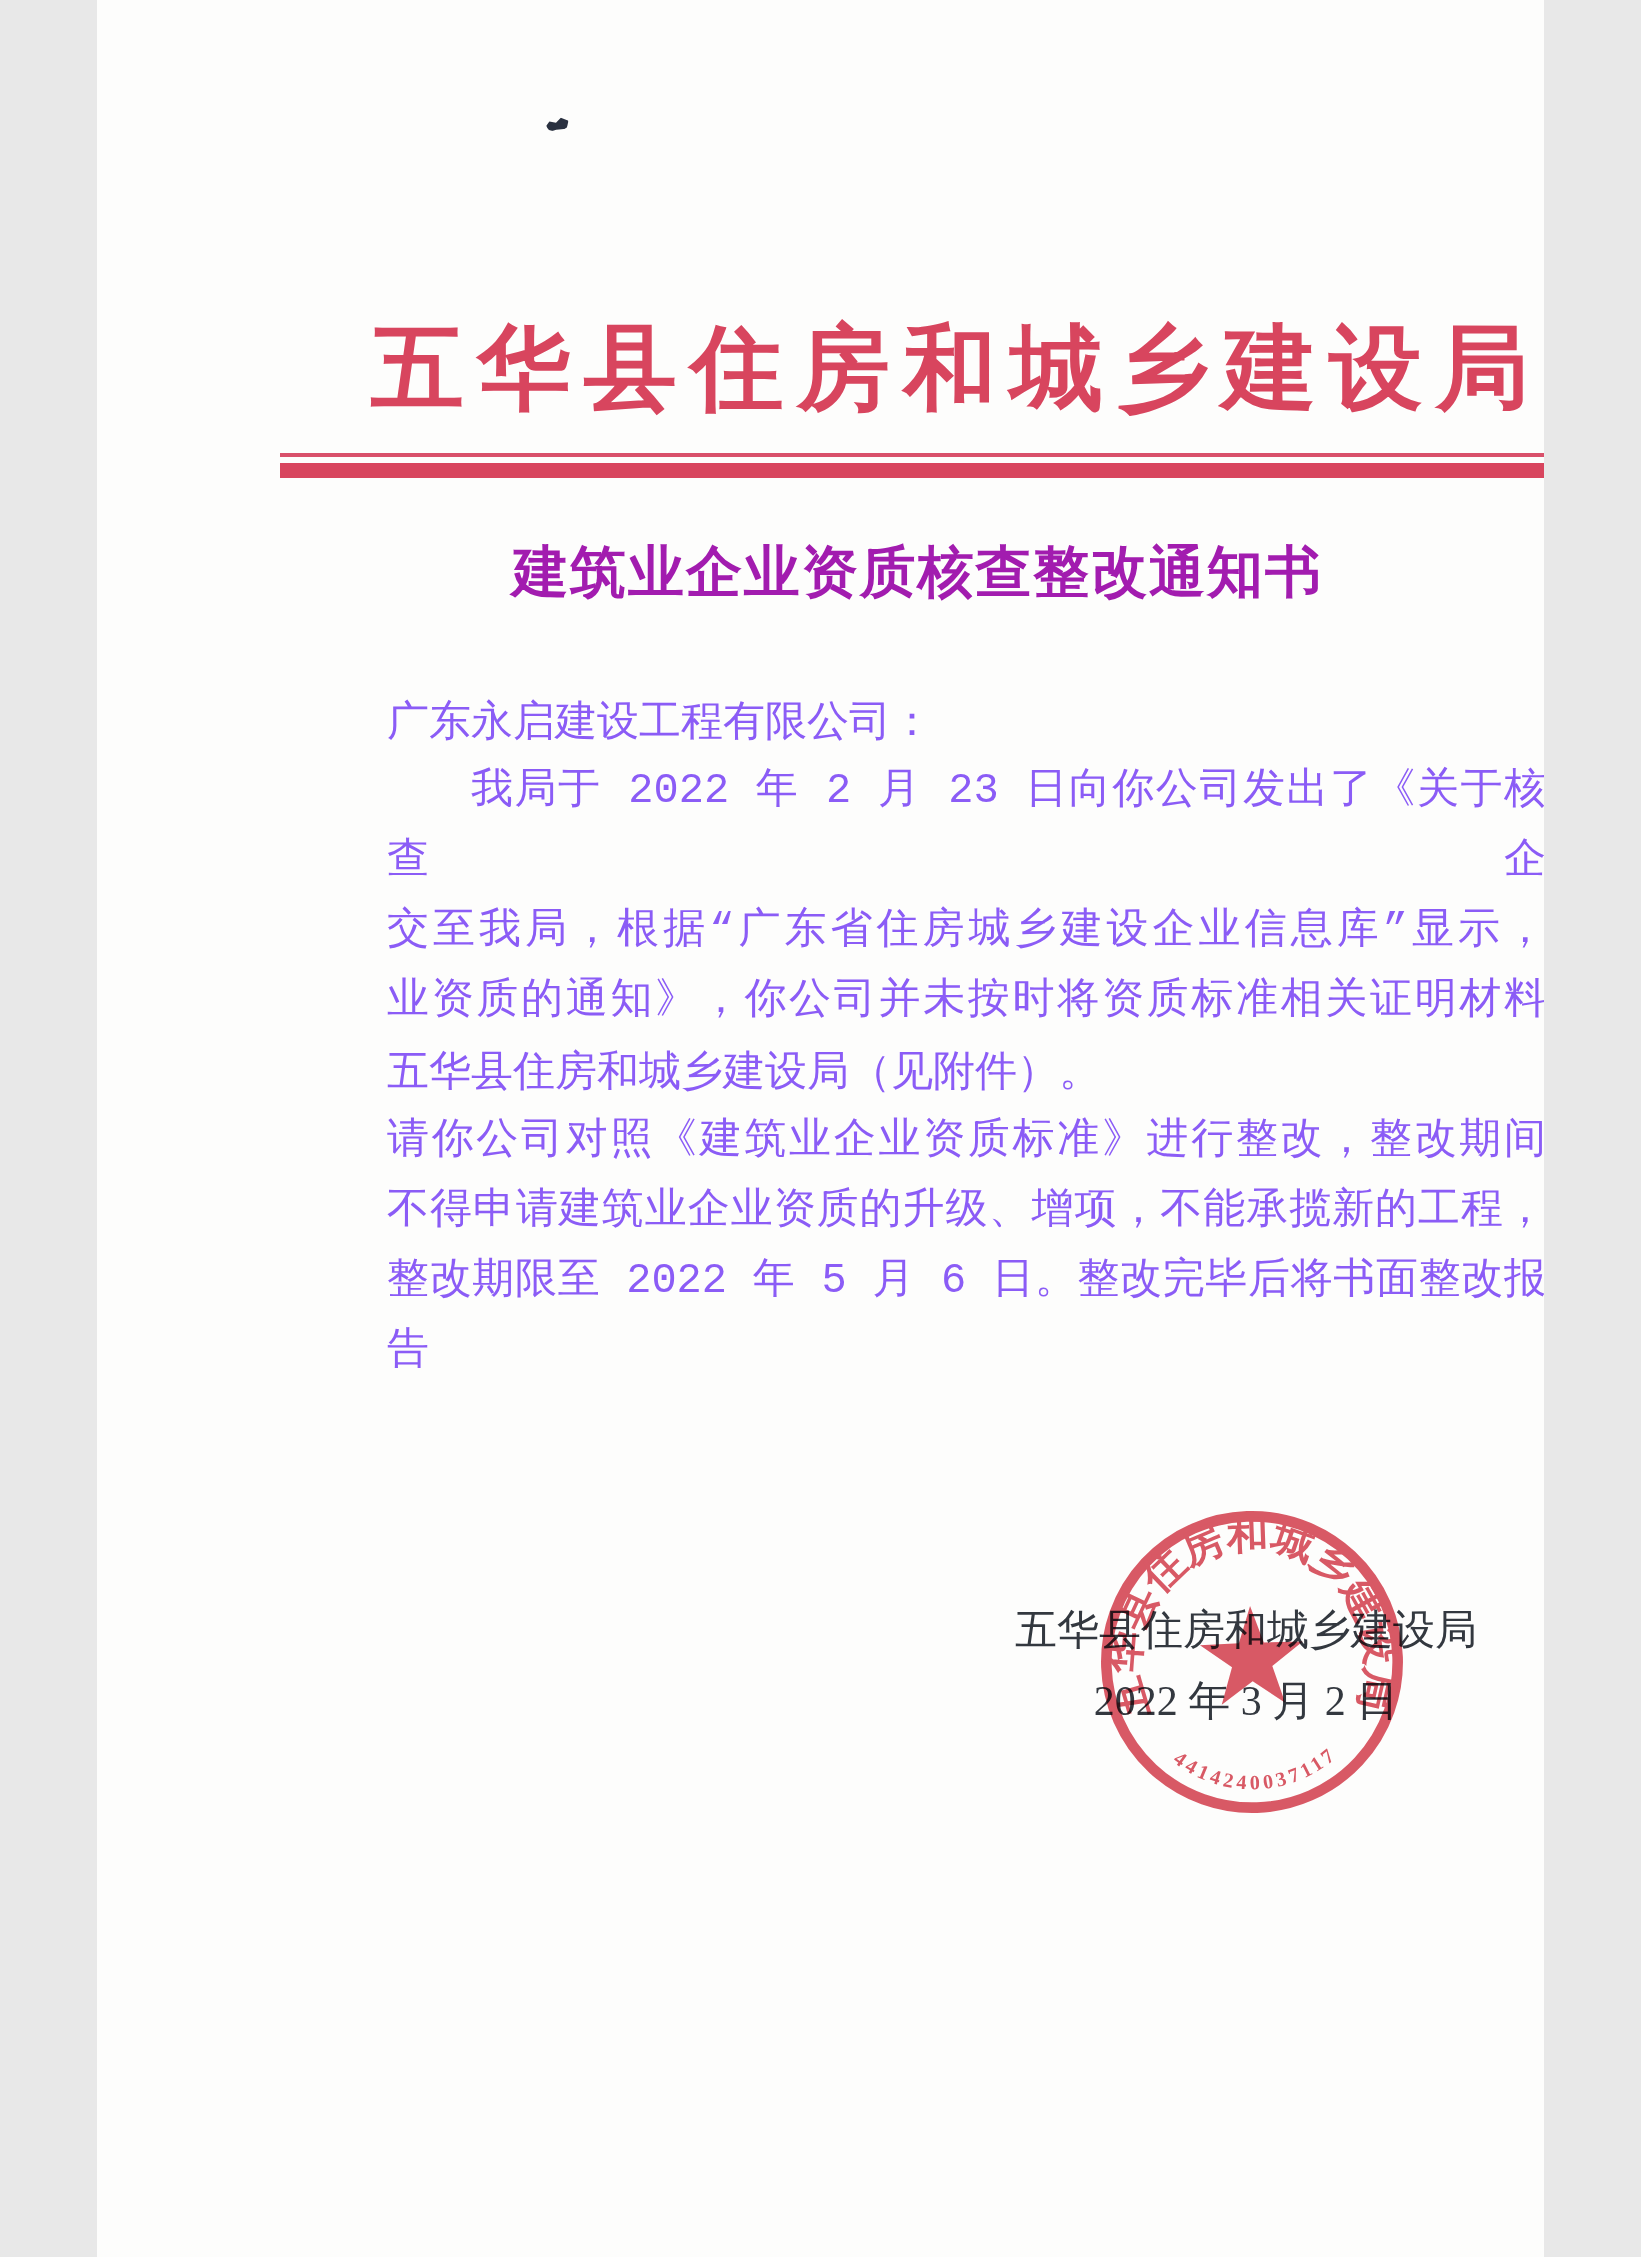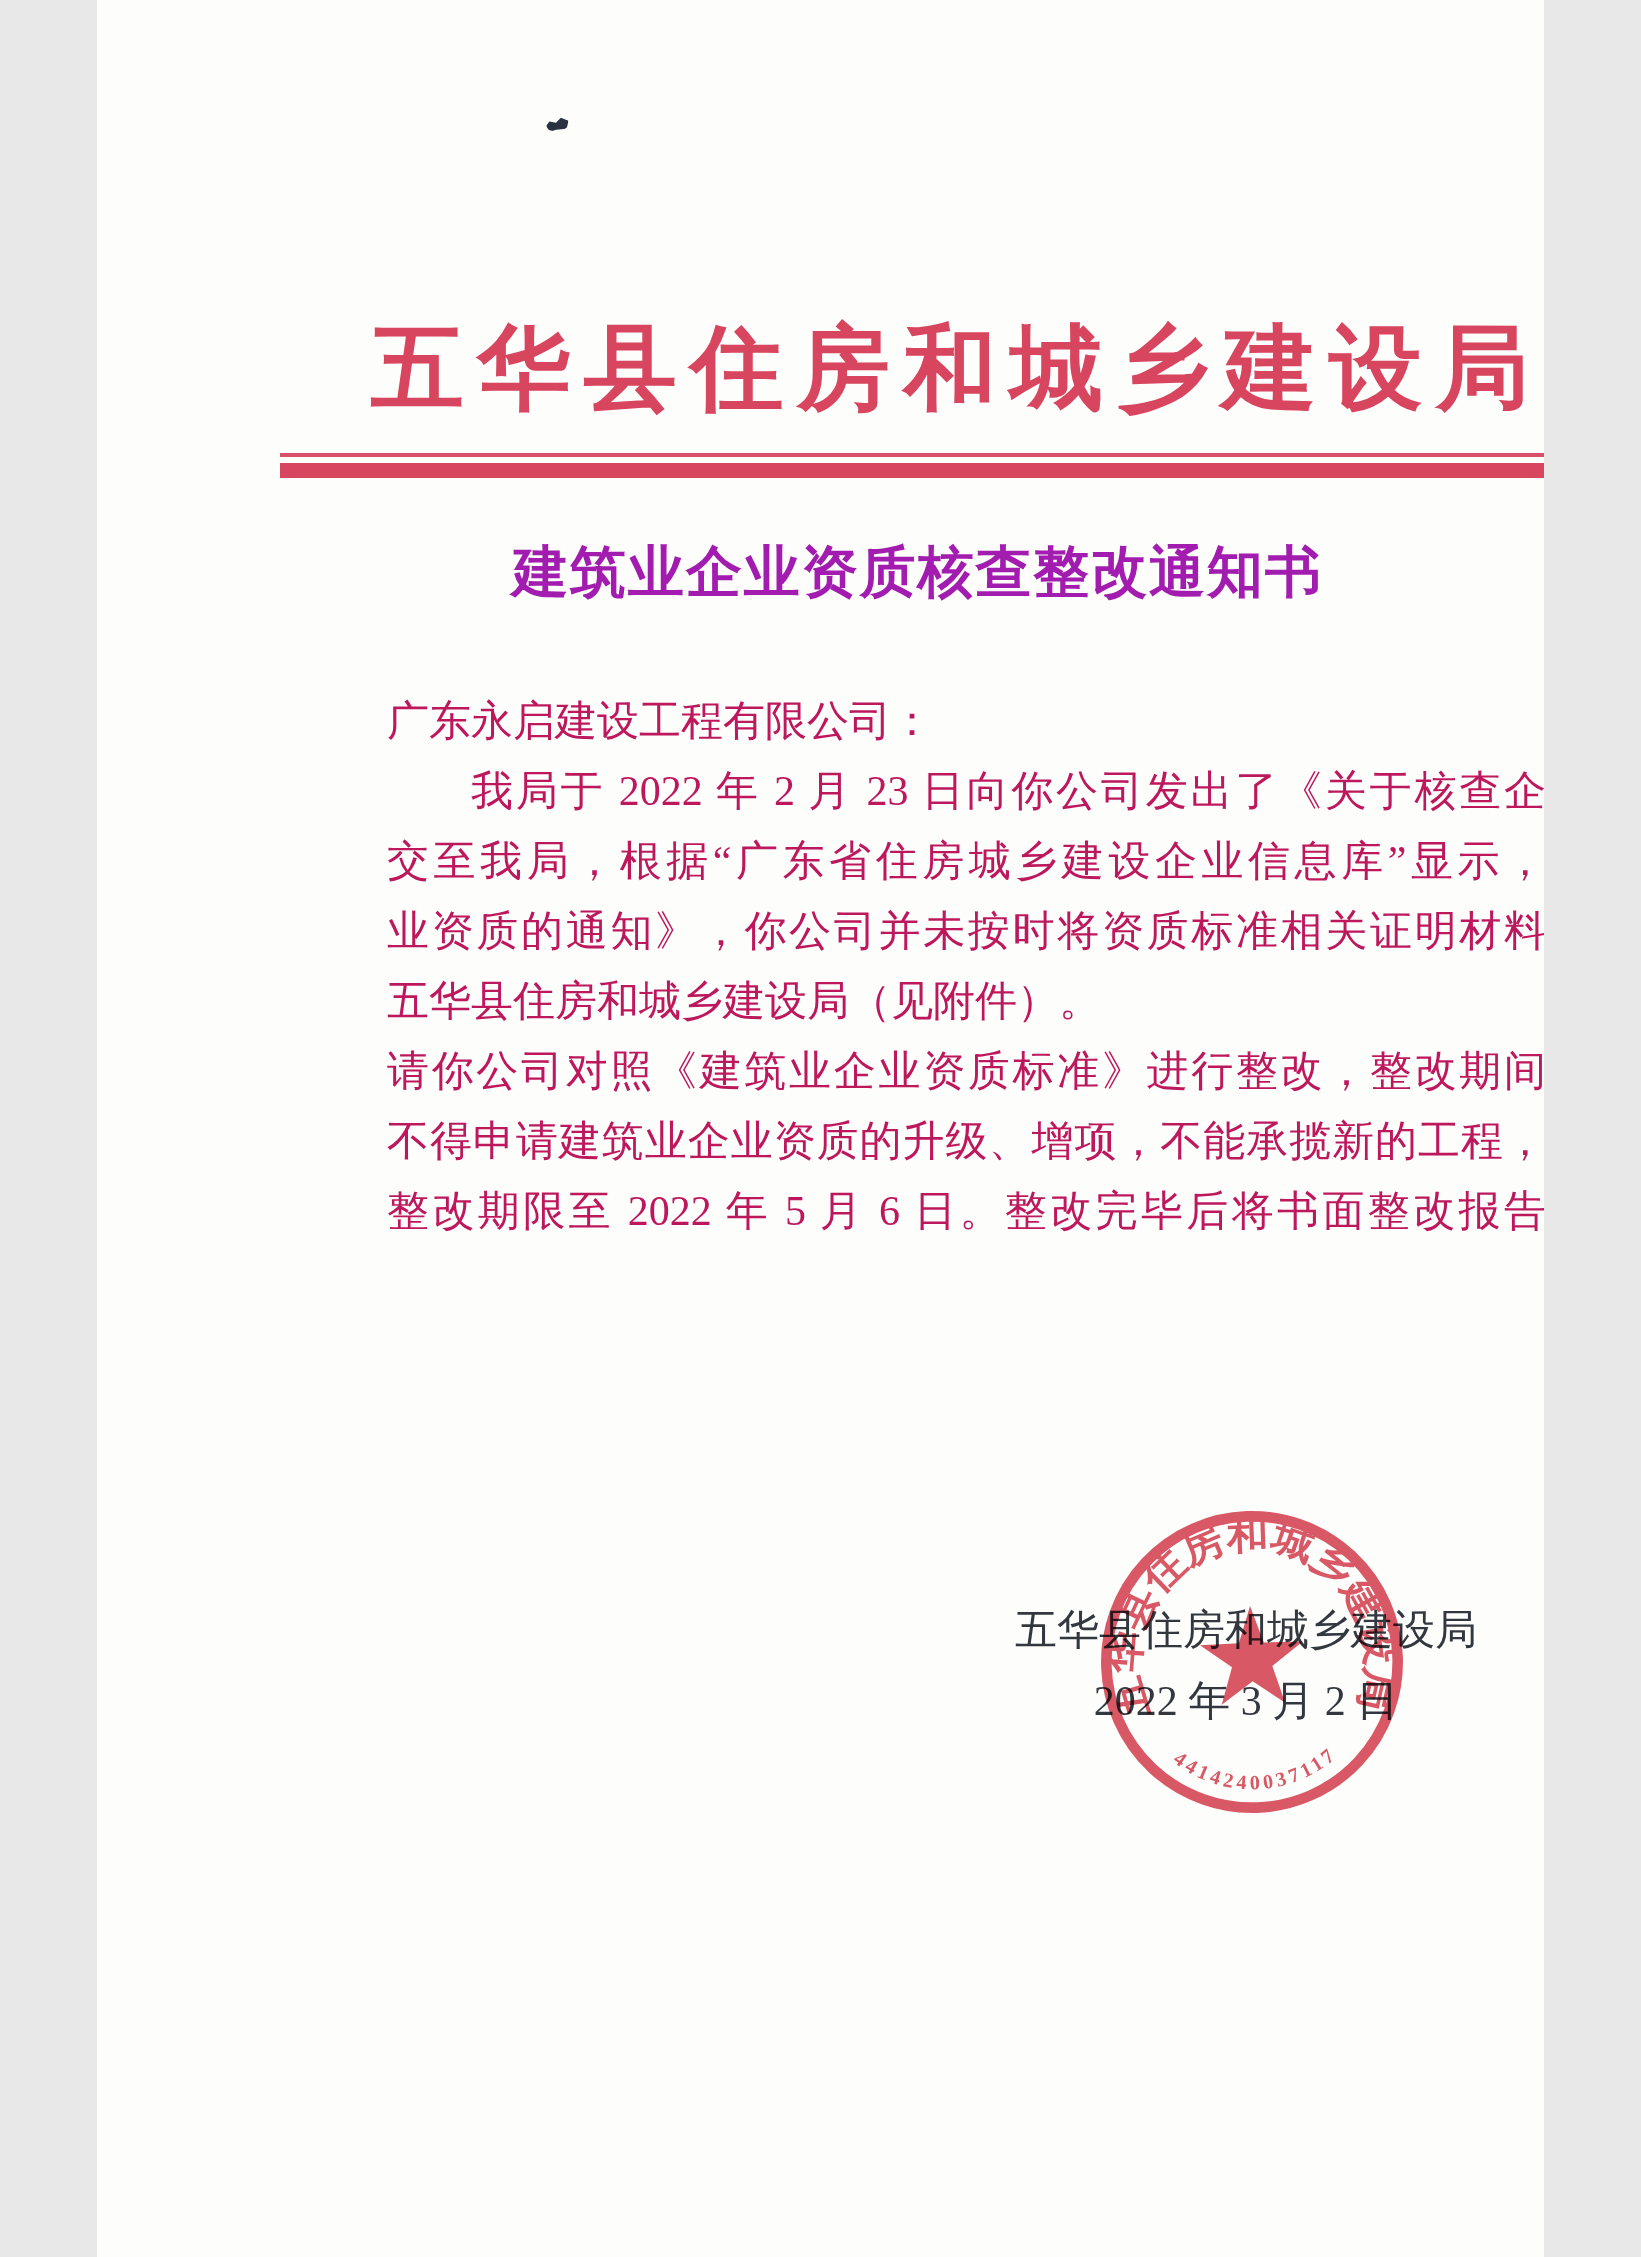--- a/index.html
+++ b/index.html
@@ -49,24 +49,24 @@
     font-weight:bold;
     letter-spacing:1.9px;
     color:#a21caf;
     font-family:"DejaVu Sans","Liberation Sans",sans-serif;
     white-space:nowrap;
   }
   
   .body-text{
     position:absolute;left:290px;top:686px;width:1159px;
     font-size:42px;line-height:70px;
-    color:#be185d;
+    color:#8b5cf6;
   }
   .line{width:100%;}
-  .jl{ text-align:justify; text-align-last:justify; }
+  .jl{ text-align:justify; text-align-last:justify;font-family:Liberation Mono, monospace; }
   .ll{ text-align:left; }
   .indent{ text-indent:2em; }
   .attachment-line{
     margin-top:62px;
     text-indent:2.2em;
   }
   
   .signature{
     position:absolute;left:869px;top:1595px;width:560px;
     text-align:center;

